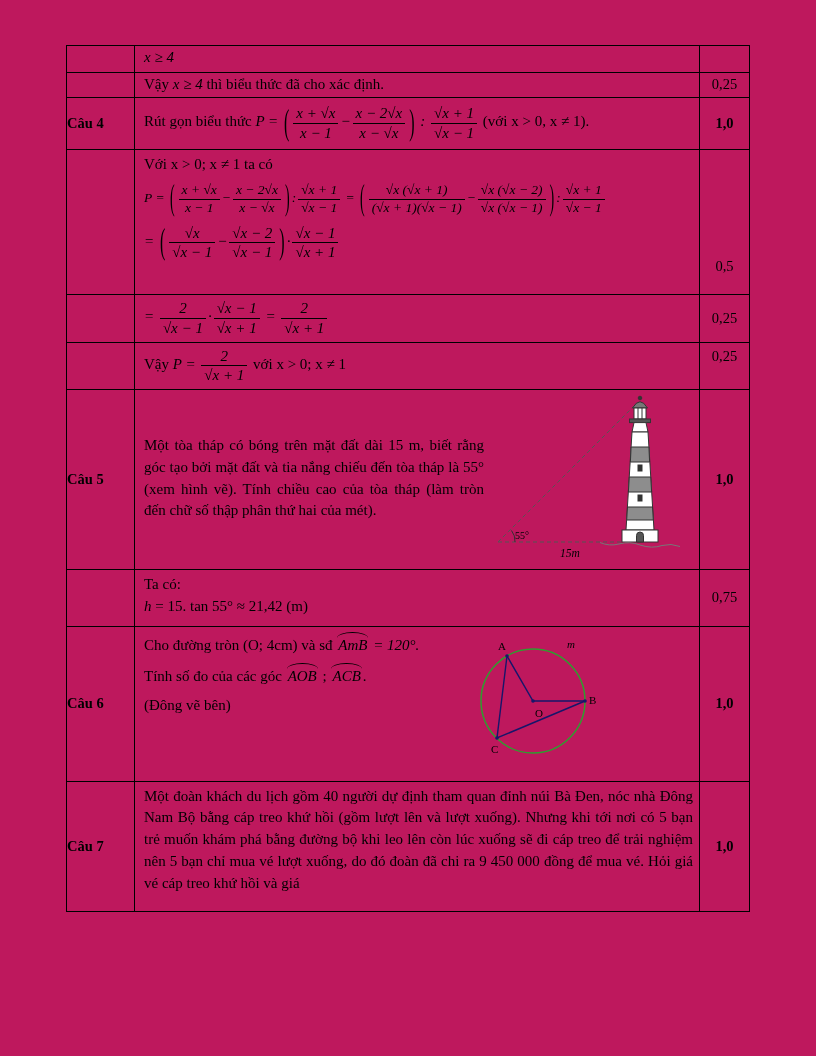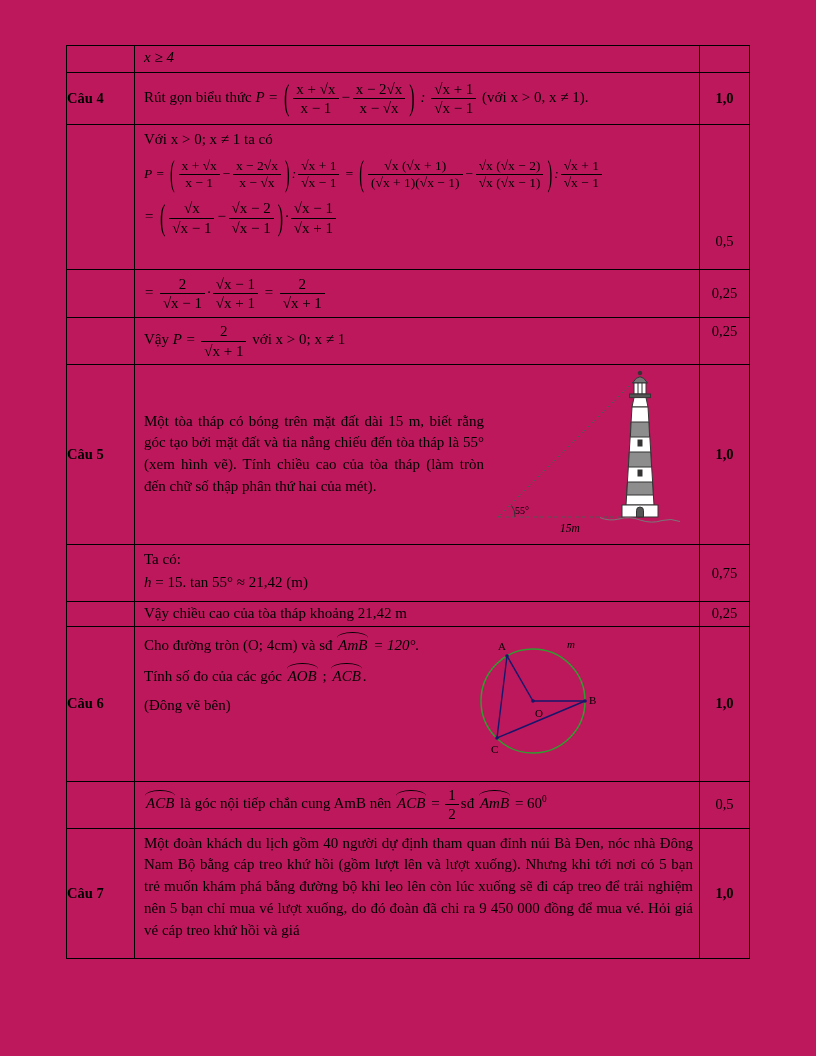--- a/index.html
+++ b/index.html
@@ -9,21 +9,21 @@
   table.doc{position:absolute;left:66px;top:45px;width:684px;border-collapse:collapse;table-layout:fixed;}
   td{border:1px solid #000;vertical-align:top;font-size:15px;line-height:1.3;padding:2px 4px;}
   td.lbl{text-align:left;vertical-align:middle;font-weight:bold;font-size:14.5px;padding:0;}
   td.ct{padding:2px 6px 2px 9px;}
   td.pt{text-align:center;vertical-align:middle;font-size:14.5px;padding:0 2px;}
   td.pt.bold{font-weight:bold;}
   td.pt.top{vertical-align:top;padding-top:4px;}
   td.pt.bottom{vertical-align:bottom;padding-bottom:18px;}
   td.mid{vertical-align:middle;}
   .math{font-style:italic;}
-  .fr{display:inline-block;vertical-align:middle;text-align:center;margin:0 2px;line-height:1.1;}
+  .fr{display:inline-block;vertical-align:middle;text-align:center;margin:0 2px;font-style:italic;line-height:1.1;}
   .fr .n{display:block;border-bottom:1px solid #000;padding:0 3px 1px;}
   .fr .d{display:block;padding:1px 3px 0;}
   .bp{display:inline-block;transform:scaleY(2.25);vertical-align:middle;font-style:normal;margin:0 2px;font-size:16px;}
   .sm{font-size:13.5px;}
   .sm .bp{font-size:14px;transform:scaleY(2.5);}
   .arc{position:relative;display:inline-block;font-style:italic;padding:3px 2px 0;}
   .arc::before{content:"";position:absolute;left:1px;right:1px;top:-1px;height:5px;border-top:1.4px solid #000;border-radius:50% 50% 0 0/100% 100% 0 0;}
   .mline{margin:3px 0;white-space:nowrap;}
   .mline.gap{margin-top:9px;}
   .just{text-align:justify;}
@@ -46,20 +46,29 @@
         <col style="width:50px">
       </colgroup>
 
   <tbody>
         <tr style="height:27px">
     <td class="lbl"></td>
     <td class="ct"><span class="math">x ≥ 4</span></td>
     <td class="pt"></td>
   </tr>
 
+  <tr style="height:24px">
+    <td class="lbl"></td>
+    <td class="ct">
+      <span>Vậy</span>
+      <span class="math">x ≥ 4</span>
+      <span>thì biểu thức đã cho xác định.</span>
+    </td>
+    <td class="pt">0,25</td>
+  </tr>
 
   <tr style="height:52px">
     <td class="lbl">Câu 4</td>
     <td class="ct mid">
       <div class="mline">
         <span>Rút gọn biểu thức</span>
         <span class="math">P =</span>
         <span class="bp">(</span><span class="fr"><span class="n">x + √x</span><span class="d">x − 1</span></span><span class="math">−</span><span class="fr"><span class="n">x − 2√x</span><span class="d">x − √x</span></span><span class="bp">)</span>
         <span class="math">:</span>
         <span class="fr"><span class="n">√x + 1</span><span class="d">√x − 1</span></span>
@@ -155,25 +164,20 @@
     <td class="ct">
       <div class="mline">Ta có:</div>
       <div class="mline">
         <span class="math">h</span>
         <span>= 15. tan 55° ≈ 21,42 (m)</span>
       </div>
     </td>
     <td class="pt">0,75</td>
   </tr>
 
-  <tr style="height:24px">
-    <td class="lbl"></td>
-    <td class="ct"><span>Vậy chiều cao của tòa tháp khoảng 21,42 m</span></td>
-    <td class="pt">0,25</td>
-  </tr>
 
   <tr style="height:155px">
     <td class="lbl">Câu 6</td>
     <td class="ct">
       <div class="q6cell">
         <div class="tline">
           <span>Cho đường tròn (O; 4cm) và sđ</span>
           <span class="arc">AmB</span>
           <span class="math">= 120°.</span>
         </div>
@@ -197,35 +201,20 @@
           <text x="20" y="116" font-size="11" font-family="Liberation Serif, serif">C</text>
           <text x="64" y="80" font-size="11" font-family="Liberation Serif, serif">O</text>
           <text x="96" y="11" font-size="11" font-style="italic" font-family="Liberation Serif, serif">m</text>
         </svg>
       </div>
     </td>
     <td class="pt bold">1,0</td>
   </tr>
 
 
-  <tr style="height:45px">
-    <td class="lbl"></td>
-    <td class="ct mid">
-      <div class="mline">
-        <span class="arc">ACB</span>
-        <span>là góc nội tiếp chắn cung AmB nên</span>
-        <span class="arc">ACB</span>
-        <span>=</span>
-        <span class="fr" style="font-style:normal"><span class="n">1</span><span class="d">2</span></span><span>sđ</span>
-        <span class="arc">AmB</span>
-        <span>= 60</span><sup>0</sup>
-      </div>
-    </td>
-    <td class="pt">0,5</td>
-  </tr>
 
   <tr style="height:130px">
     <td class="lbl">Câu 7</td>
     <td class="ct just" style="line-height:1.45;padding-top:4px">Một đoàn khách du lịch gồm 40 người dự định tham quan đỉnh núi Bà Đen, nóc nhà Đông Nam Bộ bằng cáp treo khứ hồi (gồm lượt lên và lượt xuống). Nhưng khi tới nơi có 5 bạn trẻ muốn khám phá bằng đường bộ khi leo lên còn lúc xuống sẽ đi cáp treo để trải nghiệm nên 5 bạn chỉ mua vé lượt xuống, do đó đoàn đã chi ra 9 450 000 đồng để mua vé. Hỏi giá vé cáp treo khứ hồi và giá</td>
     <td class="pt bold">1,0</td>
   </tr>
 
 </tbody>
     </table>
 </div>

